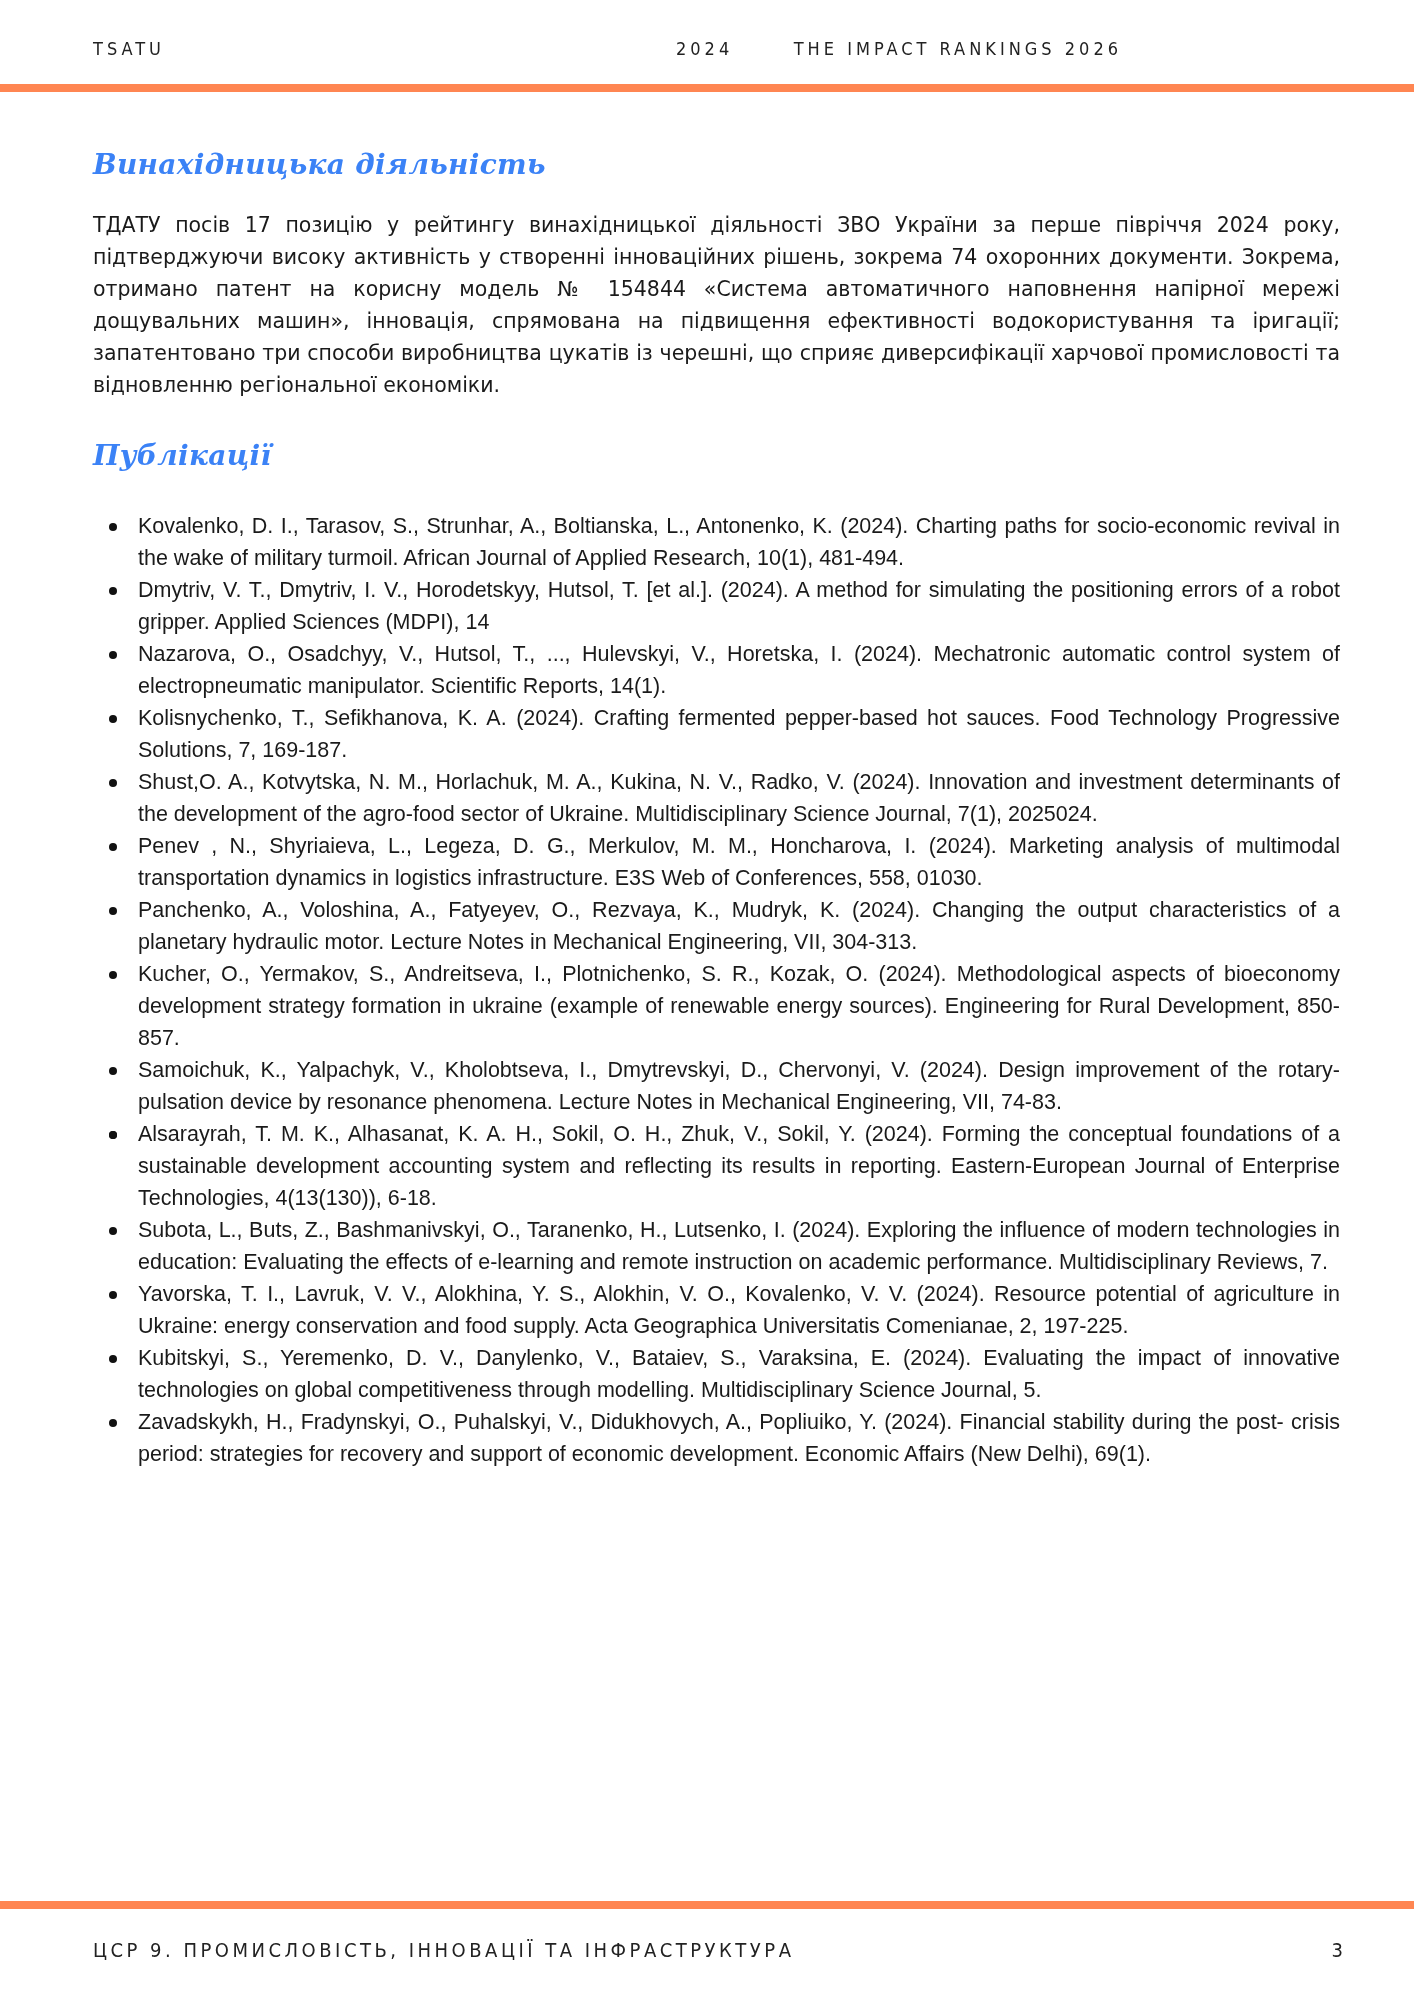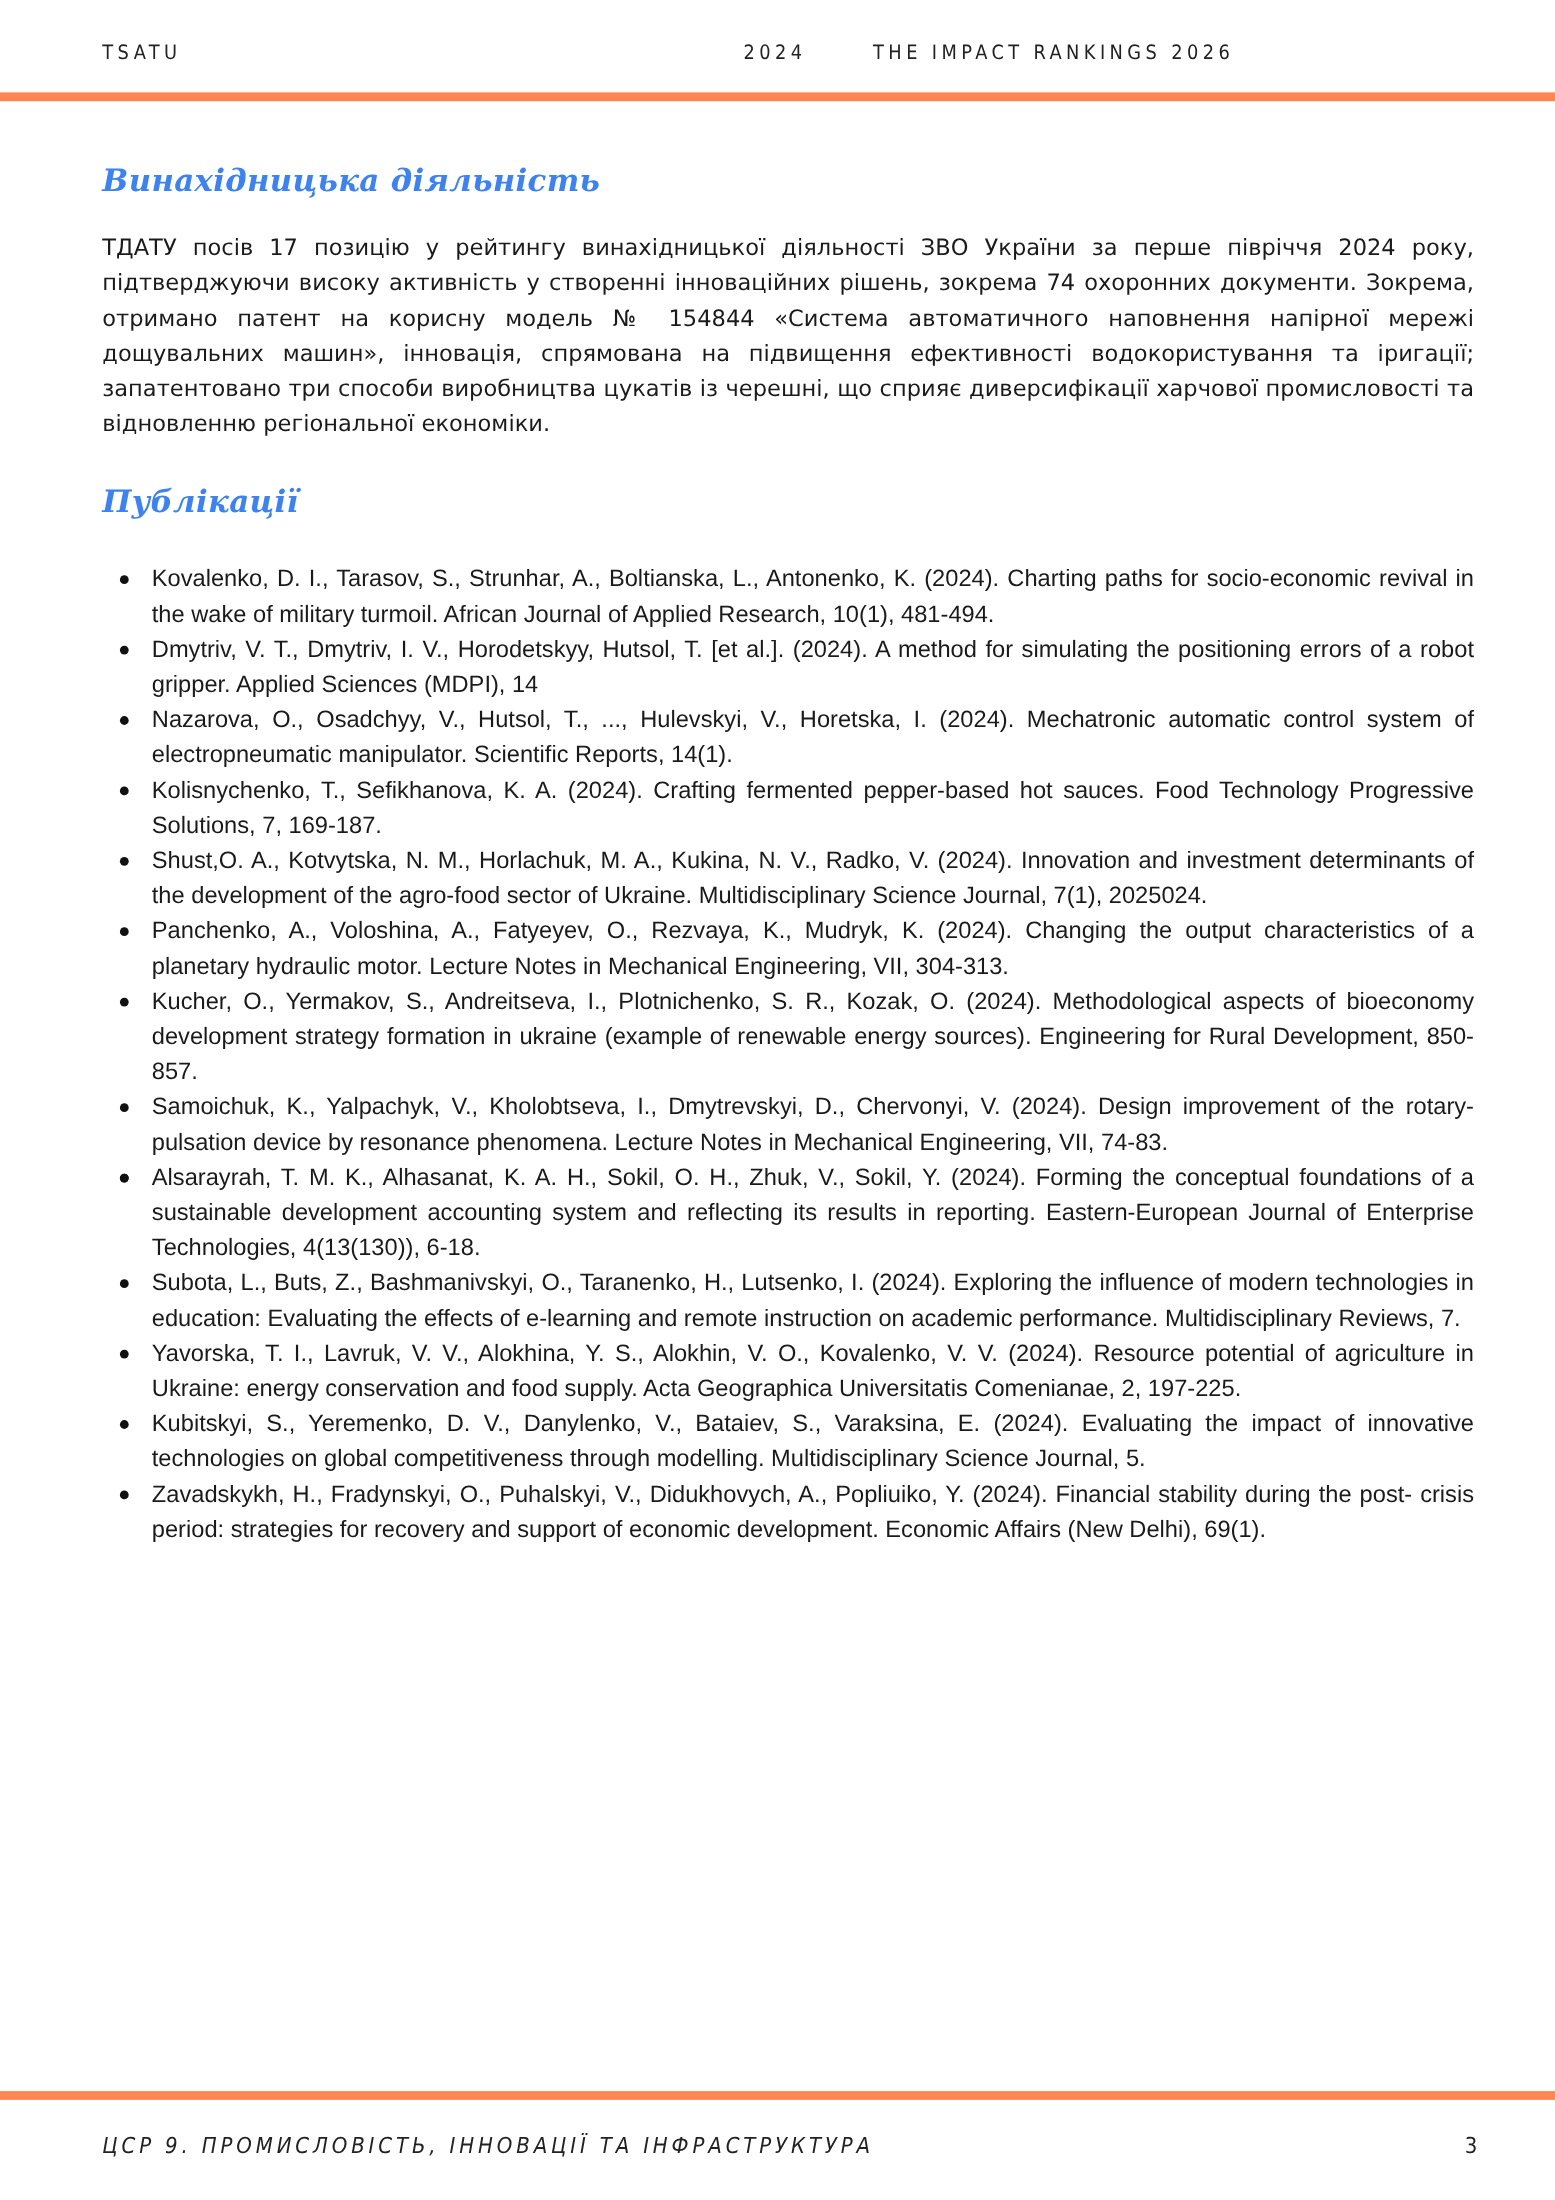--- a/index.html
+++ b/index.html
@@ -97,21 +97,21 @@
     }
     .footer-text {
       position: absolute;
       top: 1938px;
       font-family: "DejaVu Sans Condensed", "DejaVu Sans", sans-serif;
       font-stretch: condensed;
       font-size: 20px;
       letter-spacing: 3.5px;
       color: #222222;
     }
-    .footer-left { left: 93px; font-style: italic; }
+    .footer-left { left: 93px; }
     .footer-right { right: 70px; letter-spacing: 1px; }
   </style>
 </head>
 <body>
 
 <div class="header">
   <span class="header-text header-left">TSATU</span>
   <span class="header-text header-center">2024</span>
   <span class="header-text header-right">THE IMPACT RANKINGS 2026</span>
 </div>
@@ -121,20 +121,21 @@
   <h2 class="section-title title-invention">Винахідницька діяльність</h2>
   <p class="paragraph">ТДАТУ посів 17 позицію у рейтингу винахідницької діяльності ЗВО України за перше півріччя 2024 року, підтверджуючи високу активність у створенні інноваційних рішень, зокрема 74 охоронних документи. Зокрема, отримано патент на корисну модель № 154844 «Система автоматичного наповнення напірної мережі дощувальних машин», інновація, спрямована на підвищення ефективності водокористування та іригації; запатентовано три способи виробництва цукатів із черешні, що сприяє диверсифікації харчової промисловості та відновленню регіональної економіки.</p>
 
   <h2 class="section-title title-publications">Публікації</h2>
   <ul class="pub-list" id="pub-list">
       <li class="pub-item"><span class="bullet"></span><span>Kovalenko, D. I., Tarasov, S., Strunhar, A., Boltianska, L., Antonenko, K. (2024). Charting paths for socio-economic revival in the wake of military turmoil. African Journal of Applied Research, 10(1), 481-494.</span></li>
       <li class="pub-item"><span class="bullet"></span><span>Dmytriv, V. T., Dmytriv, I. V., Horodetskyy, Hutsol, T. [et al.]. (2024). A method for simulating the positioning errors of a robot gripper. Applied Sciences (MDPI), 14</span></li>
       <li class="pub-item"><span class="bullet"></span><span>Nazarova, O., Osadchyy, V., Hutsol, T., ..., Hulevskyi, V., Horetska, I. (2024). Mechatronic automatic control system of electropneumatic manipulator. Scientific Reports, 14(1).</span></li>
       <li class="pub-item"><span class="bullet"></span><span>Kolisnychenko, T., Sefikhanova, K. A. (2024). Crafting fermented pepper-based hot sauces. Food Technology Progressive Solutions, 7, 169-187.</span></li>
       <li class="pub-item"><span class="bullet"></span><span>Shust,O. A., Kotvytska, N. M., Horlachuk, M. A., Kukina, N. V., Radko, V. (2024). Innovation and investment determinants of the development of the agro-food sector of Ukraine. Multidisciplinary Science Journal, 7(1), 2025024.</span></li>
+      <li class="pub-item"><span class="bullet"></span><span>Penev , N., Shyriaieva, L., Legeza, D. G., Merkulov, M. M., Honcharova, I. (2024). Marketing analysis of multimodal transportation dynamics in logistics infrastructure. E3S Web of Conferences, 558, 01030.</span></li>
       <li class="pub-item"><span class="bullet"></span><span>Panchenko, A., Voloshina, A., Fatyeyev, O., Rezvaya, K., Mudryk, K. (2024). Changing the output characteristics of a planetary hydraulic motor. Lecture Notes in Mechanical Engineering, VII, 304-313.</span></li>
       <li class="pub-item"><span class="bullet"></span><span>Kucher, O., Yermakov, S., Andreitseva, I., Plotnichenko, S. R., Kozak, O. (2024). Methodological aspects of bioeconomy development strategy formation in ukraine (example of renewable energy sources). Engineering for Rural Development, 850-857.</span></li>
       <li class="pub-item"><span class="bullet"></span><span>Samoichuk, K., Yalpachyk, V., Kholobtseva, I., Dmytrevskyi, D., Chervonyi, V. (2024). Design improvement of the rotary- pulsation device by resonance phenomena. Lecture Notes in Mechanical Engineering, VII, 74-83.</span></li>
       <li class="pub-item"><span class="bullet"></span></li>
       <li class="pub-item"><span class="bullet"></span><span>Alsarayrah, T. M. K., Alhasanat, K. A. H., Sokil, O. H., Zhuk, V., Sokil, Y. (2024). Forming the conceptual foundations of a sustainable development accounting system and reflecting its results in reporting. Eastern-European Journal of Enterprise Technologies, 4(13(130)), 6-18.</span></li>
       <li class="pub-item"><span class="bullet"></span><span>Subota, L., Buts, Z., Bashmanivskyi, O., Taranenko, H., Lutsenko, I. (2024). Exploring the influence of modern technologies in education: Evaluating the effects of e-learning and remote instruction on academic performance. Multidisciplinary Reviews, 7.</span></li>
       <li class="pub-item"><span class="bullet"></span><span>Yavorska, T. I., Lavruk, V. V., Alokhina, Y. S., Alokhin, V. O., Kovalenko, V. V. (2024). Resource potential of agriculture in Ukraine: energy conservation and food supply. Acta Geographica Universitatis Comenianae, 2, 197-225.</span></li>
       <li class="pub-item"><span class="bullet"></span><span>Kubitskyi, S., Yeremenko, D. V., Danylenko, V., Bataiev, S., Varaksina, E. (2024). Evaluating the impact of innovative technologies on global competitiveness through modelling. Multidisciplinary Science Journal, 5.</span></li>
       <li class="pub-item"><span class="bullet"></span><span>Zavadskykh, H., Fradynskyi, O., Puhalskyi, V., Didukhovych, A., Popliuiko, Y. (2024). Financial stability during the post- crisis period: strategies for recovery and support of economic development. Economic Affairs (New Delhi), 69(1).</span></li>
     </ul>

